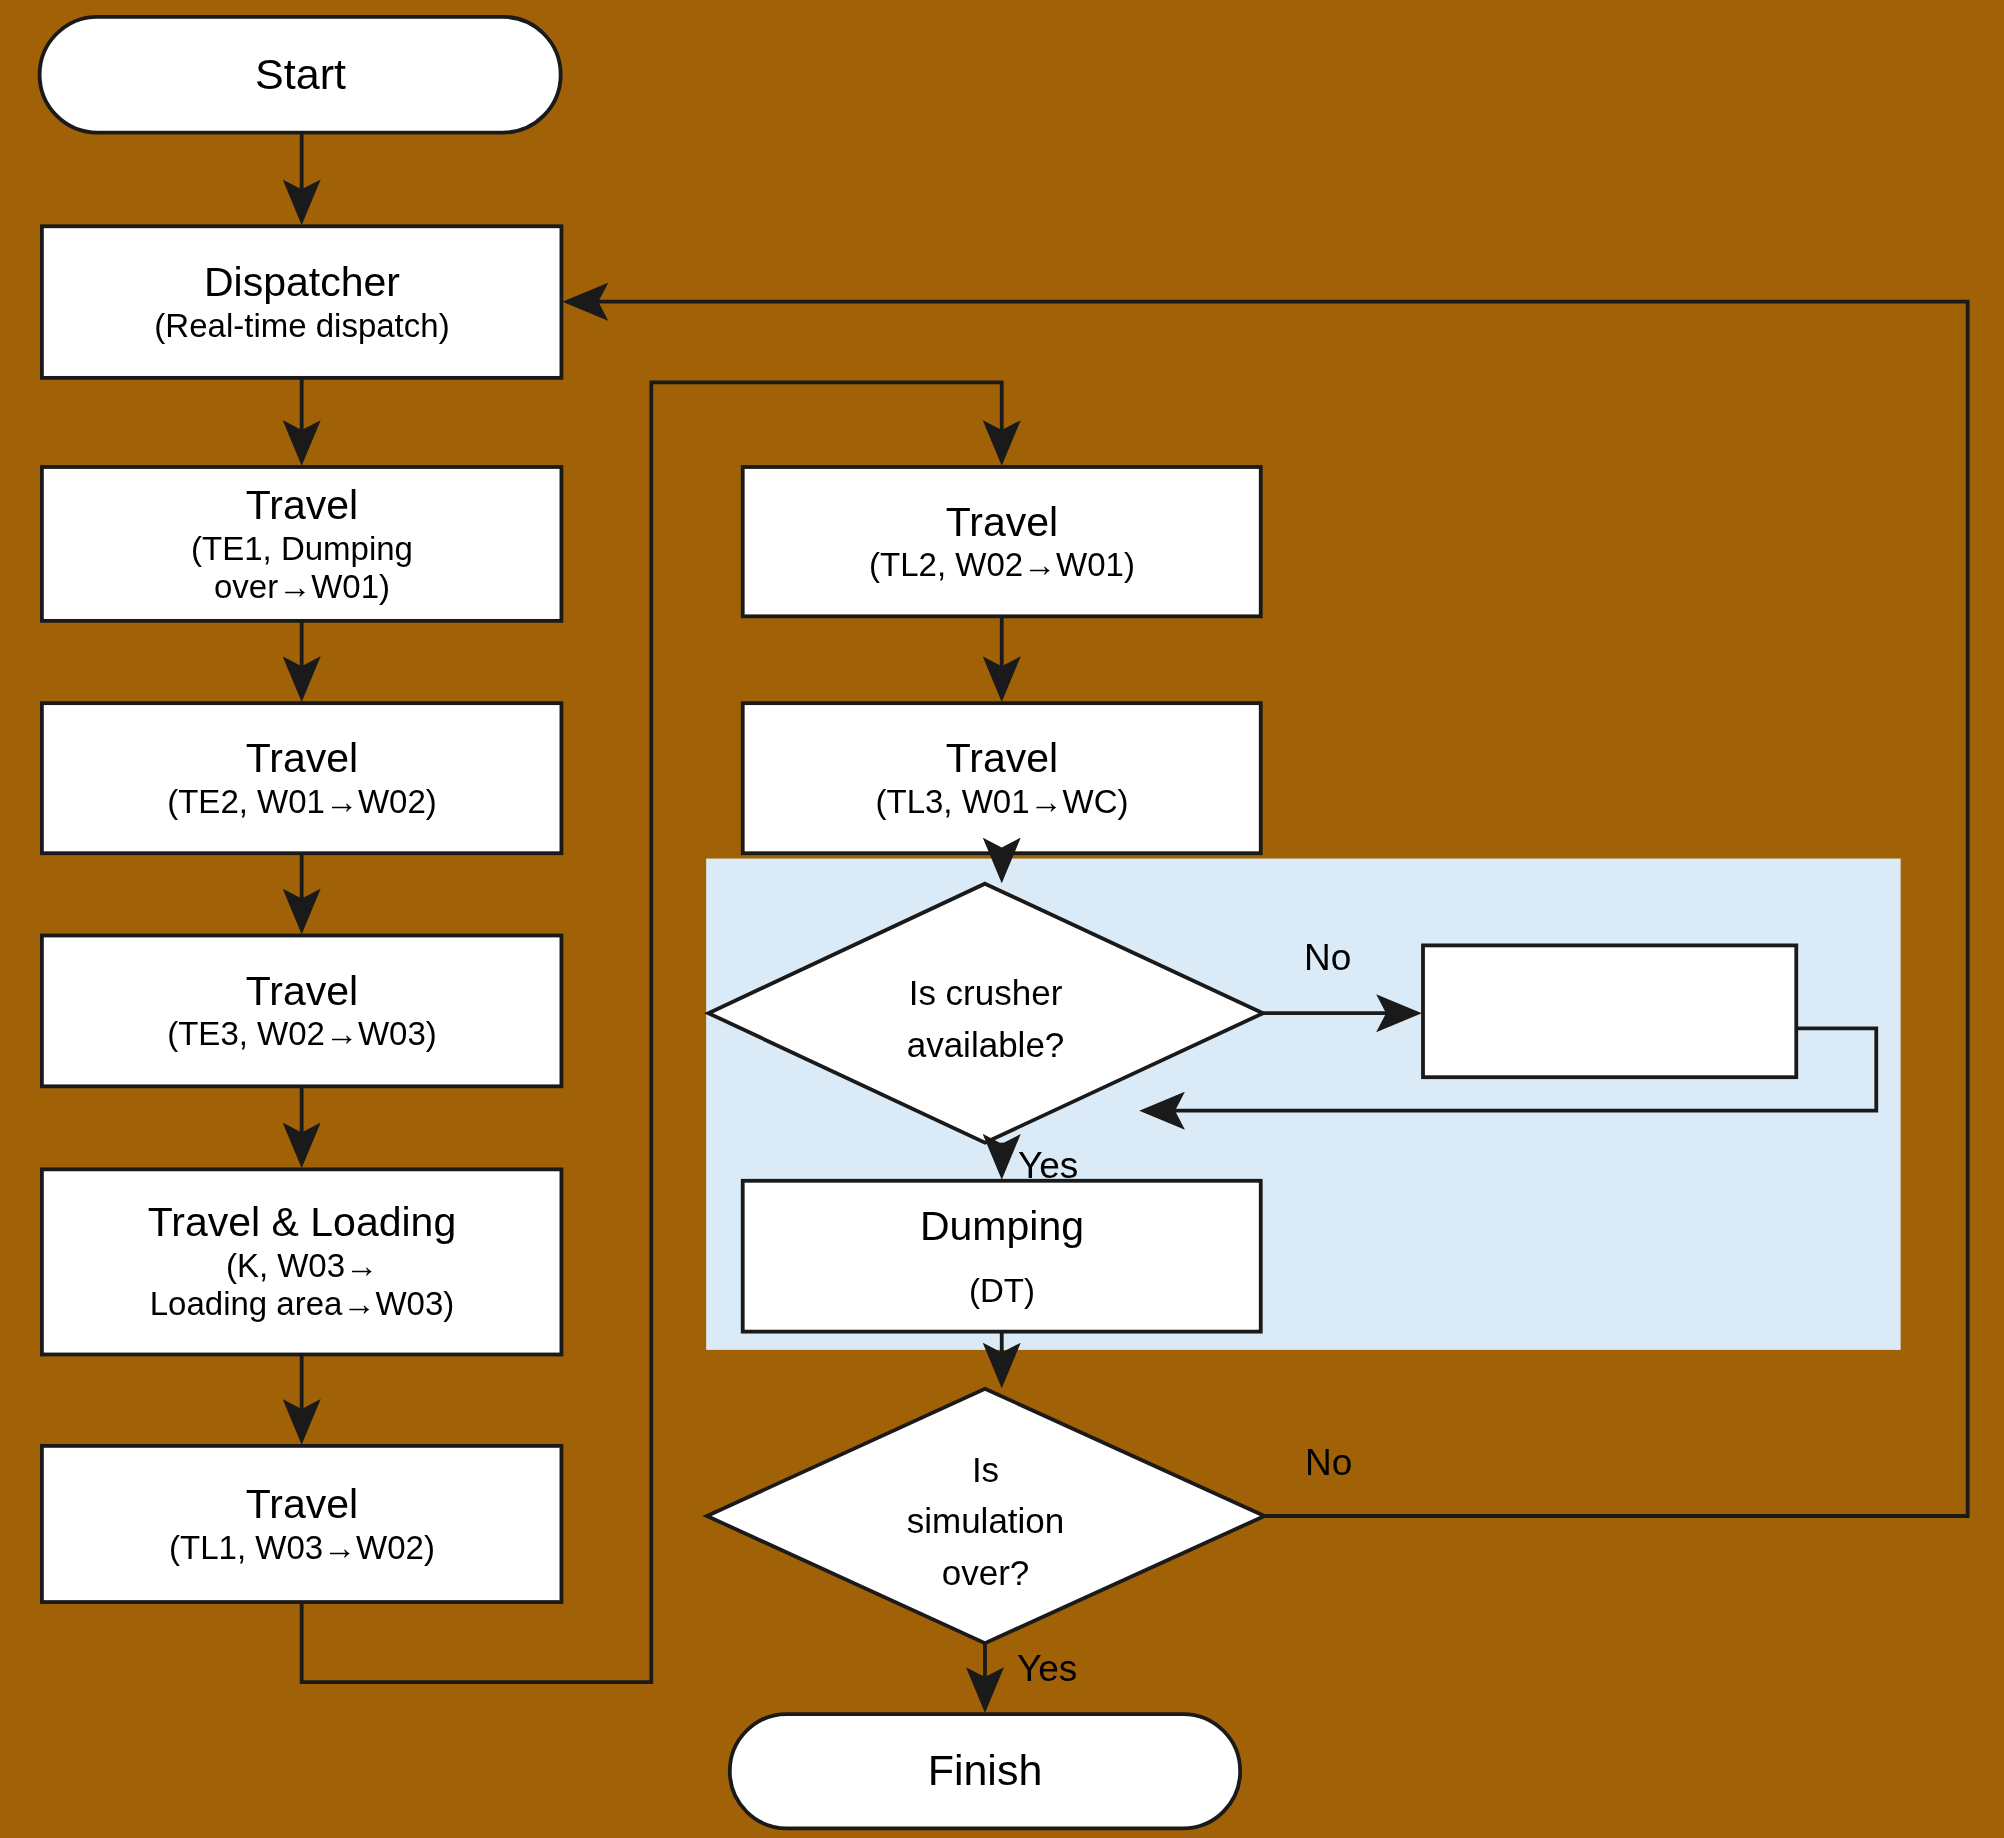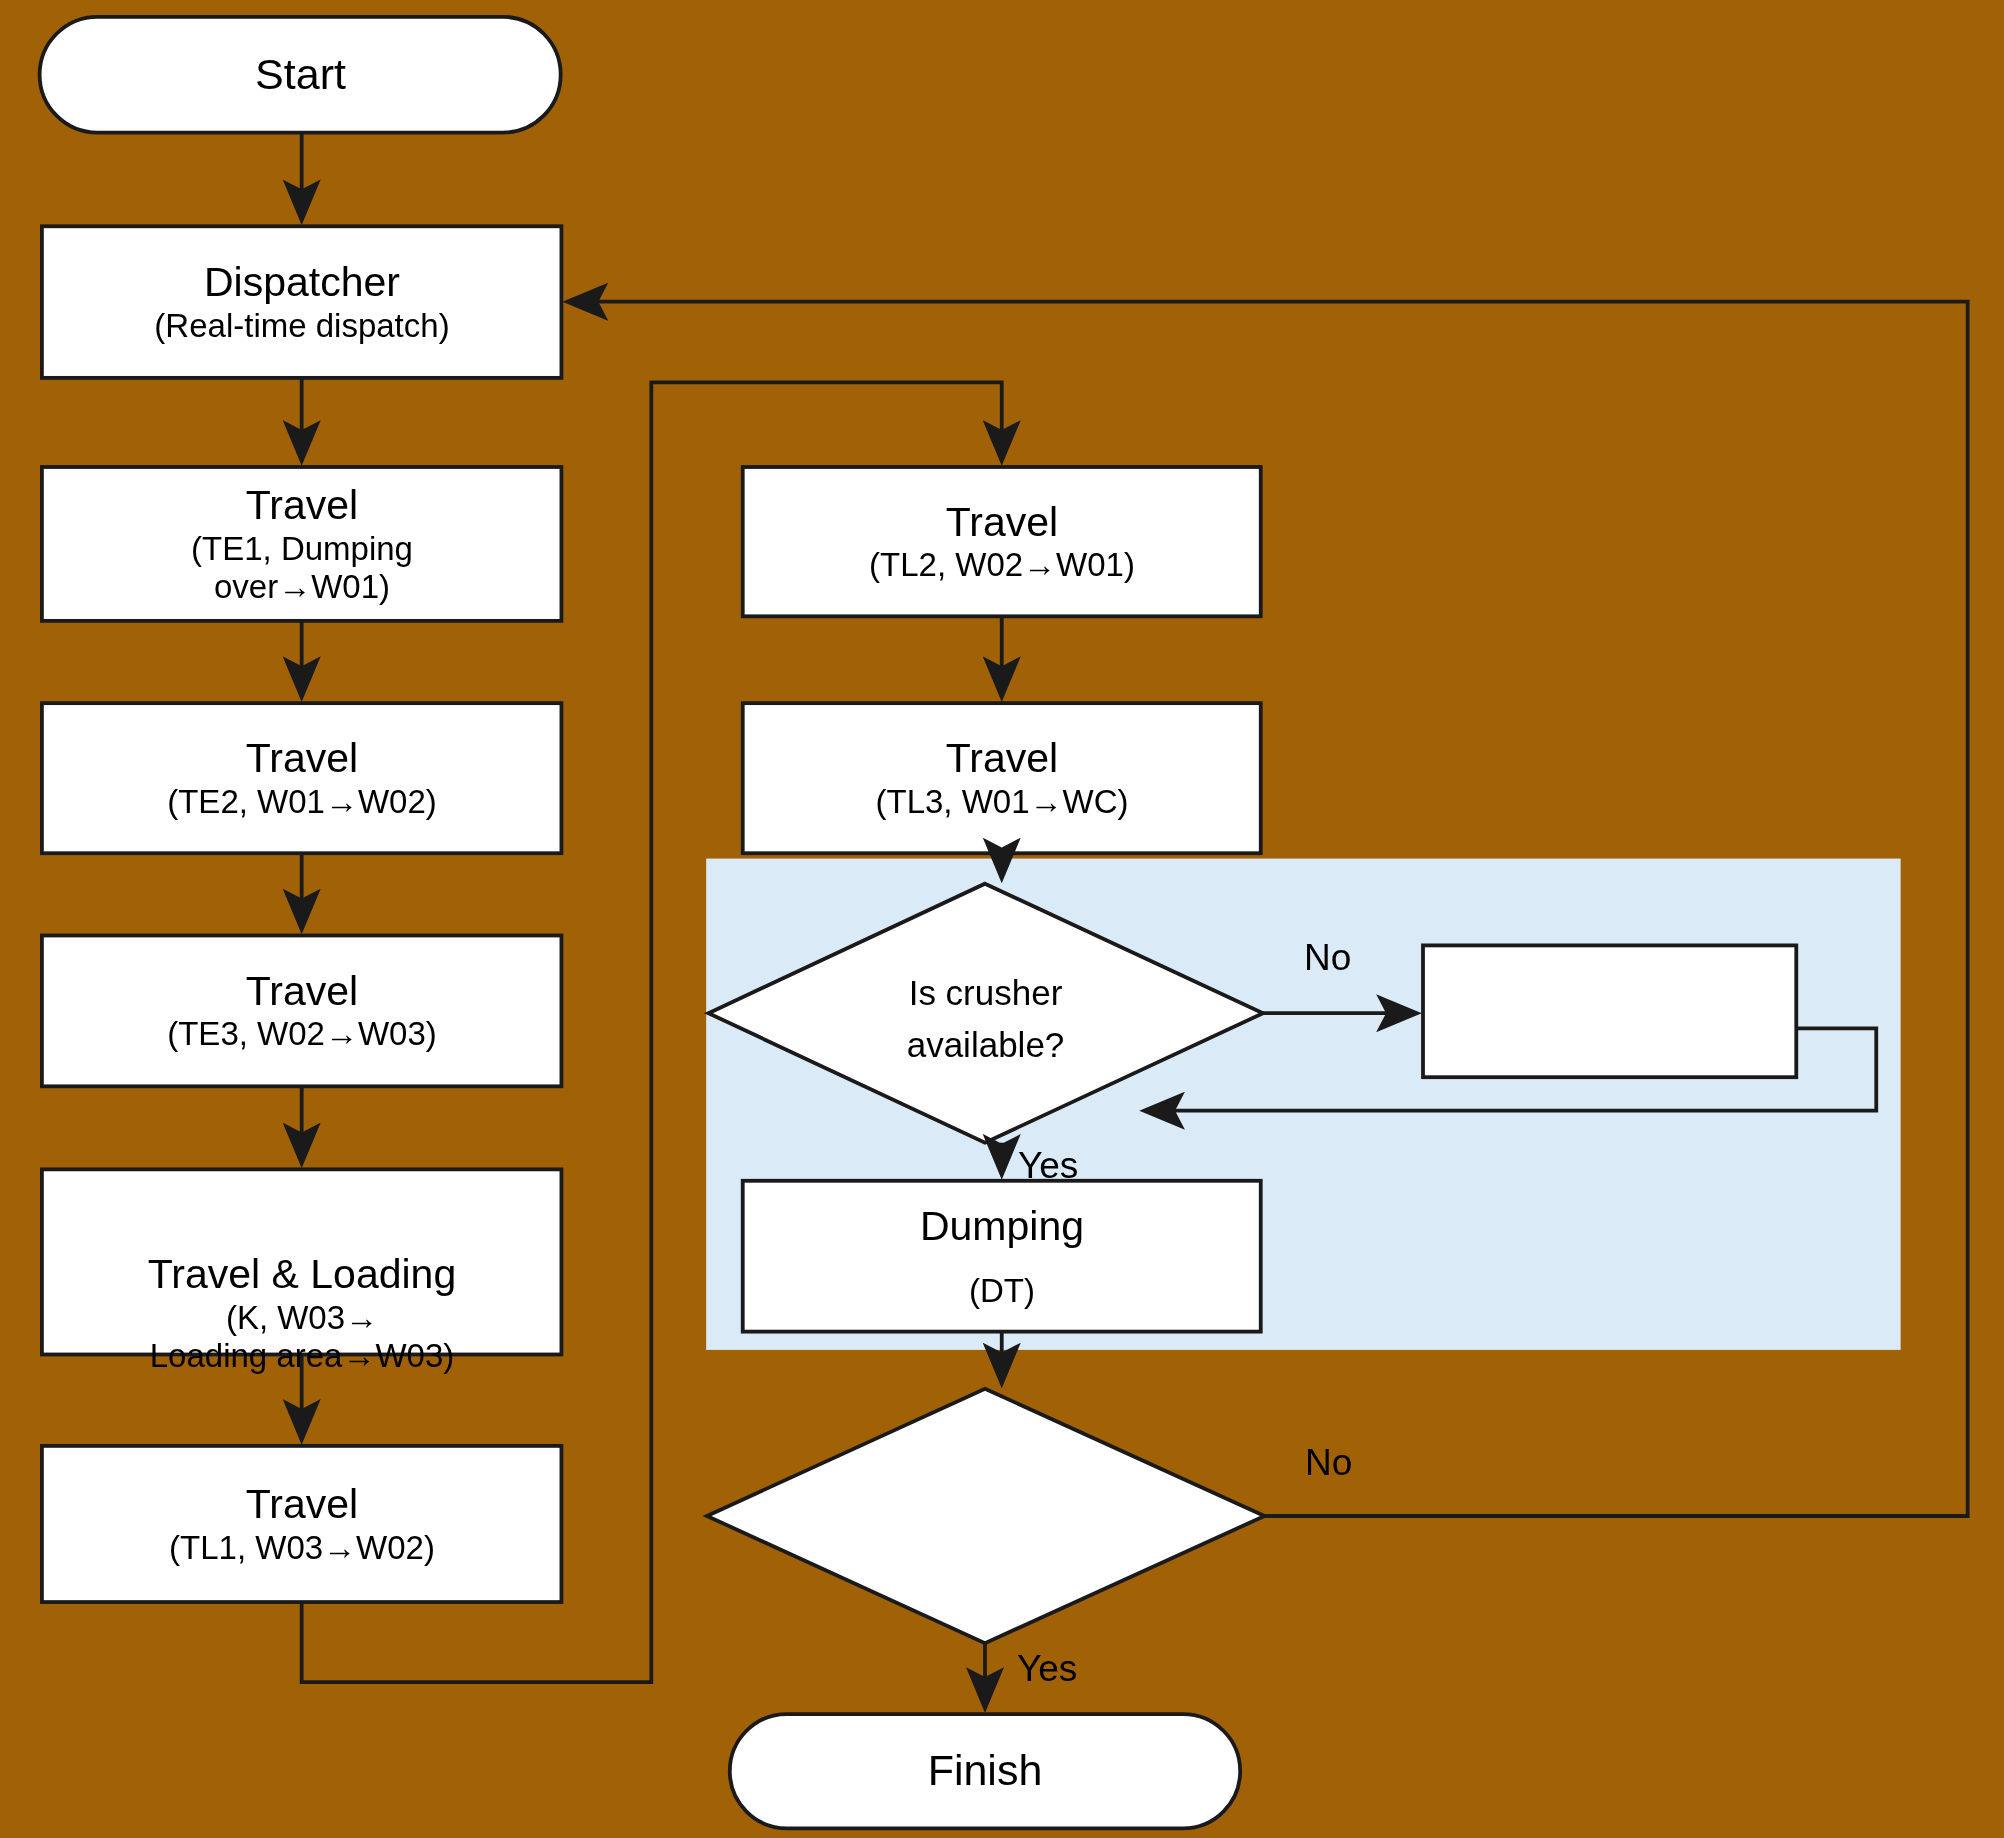--- a/index.html
+++ b/index.html
@@ -150,21 +150,21 @@
   <div class="node-label" style="left:42px; top:703px; width:520px; height:150px;">
     <span class="title-line">Travel</span>
     <span class="sub-line">(TE2, W01→W02)</span>
   </div>
 
   <div class="node-label" style="left:42px; top:935px; width:520px; height:151px;">
     <span class="title-line">Travel</span>
     <span class="sub-line">(TE3, W02→W03)</span>
   </div>
 
-  <div class="node-label" style="left:42px; top:1221px; width:520px; height:185px;justify-content:center;">
+  <div class="node-label" style="left:42px; top:1169px; width:520px; height:185px;justify-content:center;">
     <span class="title-line">Travel &amp; Loading</span>
     <span class="sub-line">(K, W03→</span>
     <span class="sub-line">Loading area→W03)</span>
   </div>
 
   <div class="node-label" style="left:42px; top:1446px; width:520px; height:156px;">
     <span class="title-line">Travel</span>
     <span class="sub-line">(TL1, W03→W02)</span>
   </div>
 
@@ -182,20 +182,25 @@
     <span class="diamond-line">Is crusher</span>
     <span class="diamond-line">available?</span>
   </div>
 
 
   <div class="node-label" style="left:743px; top:1181px; width:518px; height:151px;gap:21px;">
     <span class="title-line">Dumping</span>
     <span class="sub-line">(DT)</span>
   </div>
 
+  <div class="node-label" style="left:795px; top:1413px; width:381px; height:206px;">
+    <span class="diamond-line">Is</span>
+    <span class="diamond-line">simulation</span>
+    <span class="diamond-line">over?</span>
+  </div>
 
   <div class="node-label" style="left:730px; top:1714px; width:510px; height:114px;">
     <span class="term-line">Finish</span>
   </div>
 
   <span class="edge-label" style="left:1304px; top:937px;">No</span>
 
   <span class="edge-label" style="left:1018px; top:1145px;">Yes</span>
 
   <span class="edge-label" style="left:1305px; top:1442px;">No</span>

